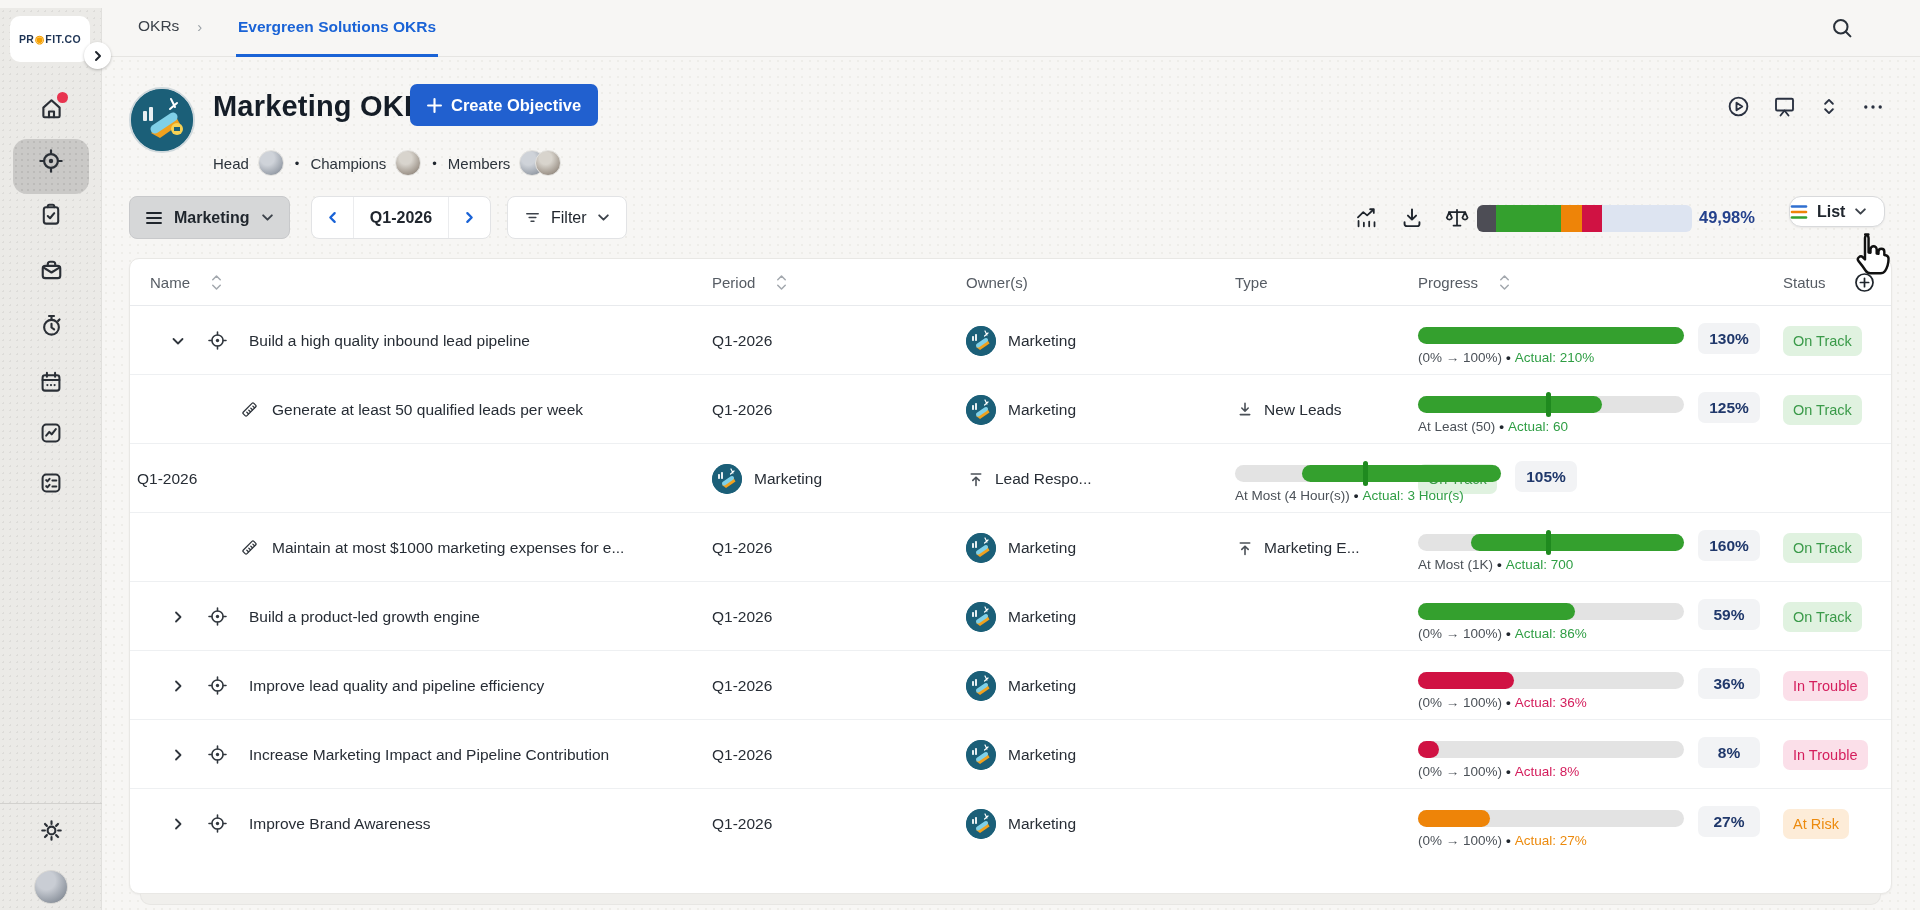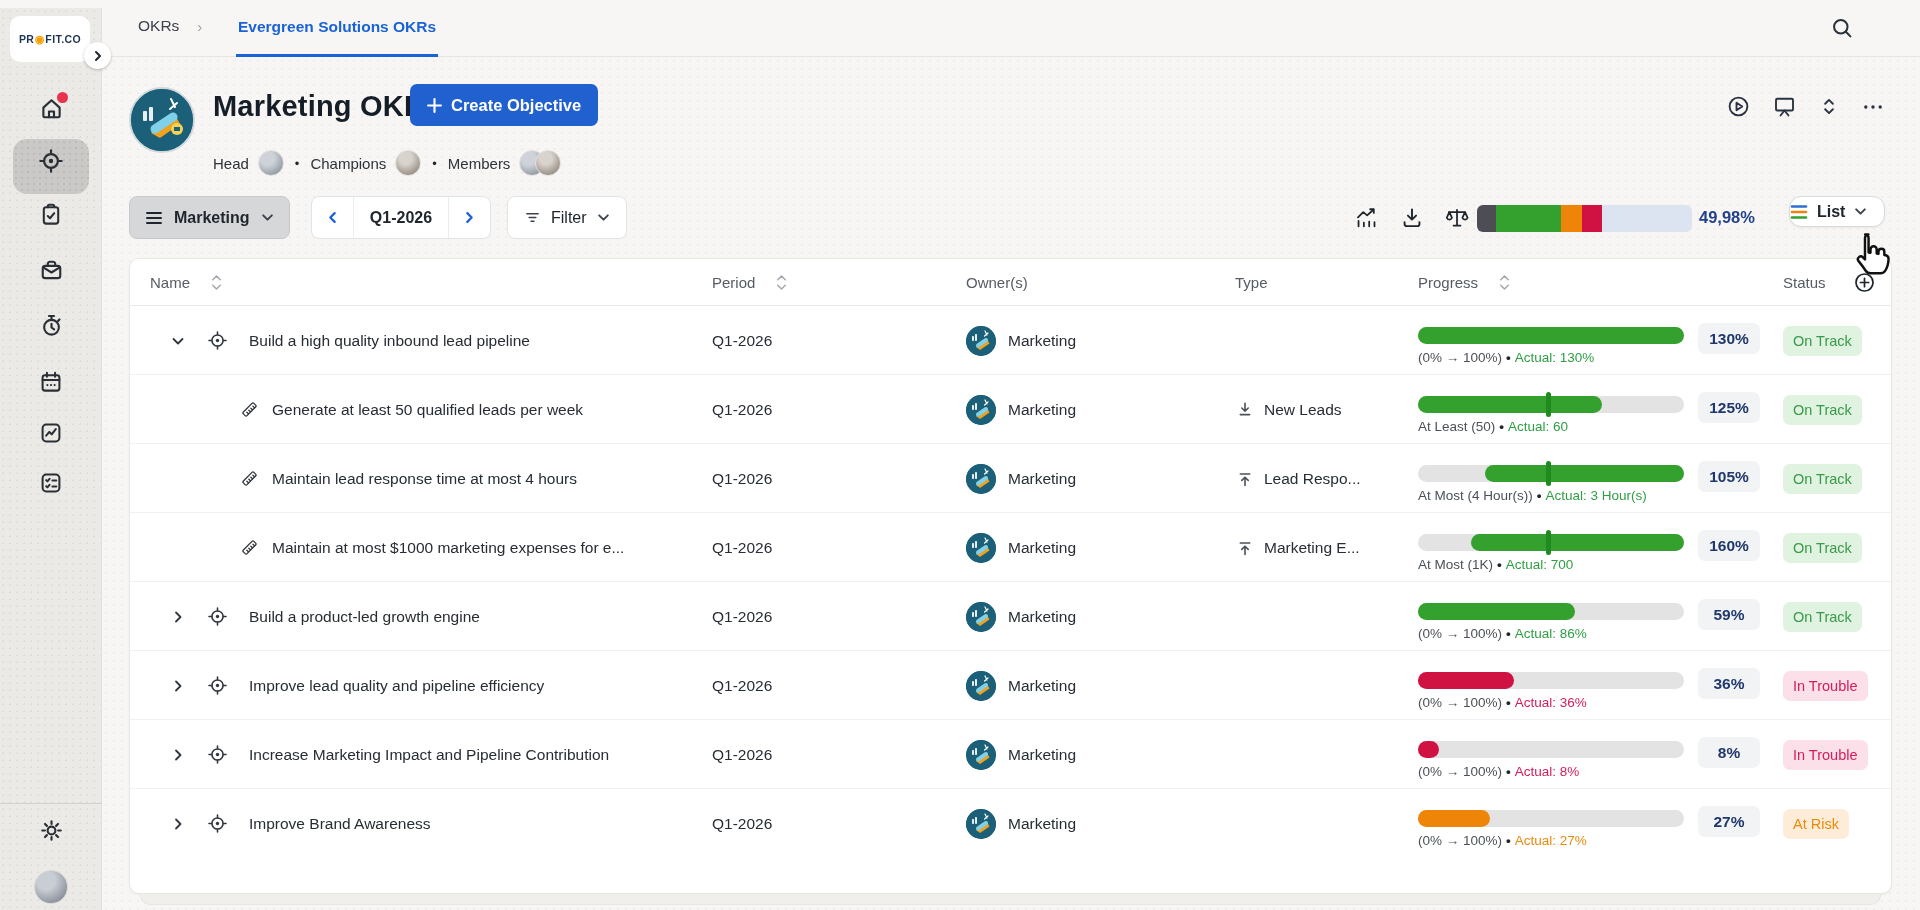--- a/index.html
+++ b/index.html
@@ -478,21 +478,21 @@
      <span>Marketing</span>
             </div>
    <div class="cell cell-type">
      <span></span>
             </div>
    <div class="cell-progress">
      <span class="pbar">
                 <span class="pfill" style="left:0%;width:100%;background:#34a02e"></span>
               </span>
      <span class="pval">130%</span>
-     <span class="psub">(0% → 100%)<span class="sep">•</span><span style="color:#2f9e44">Actual: 130%</span></span>
+     <span class="psub">(0% → 100%)<span class="sep">•</span><span style="color:#2f9e44">Actual: 210%</span></span>
    </div>
    <div class="cell">
      <span class="status-badge st-on-track">On Track</span></div>
  </div>
           <div class="tgrid trow">
    <div class="cell cell-name kr">
        <span class="ic">
                 <svg width="19" height="19" viewBox="0 0 20 20">
                   <g transform="rotate(45 10 10)" fill="none" stroke="#30363d" stroke-width="1.4" stroke-linecap="round">
                     <rect x="7.3" y="2.2" width="5.4" height="15.6" rx="1.4"></rect>
@@ -532,31 +532,20 @@
                 <span class="pfill" style="left:0%;width:69%;background:#34a02e"></span>
                 <span class="pmark" style="left:calc(49% - 2px);background:#1f8a1f"></span>
               </span>
      <span class="pval">125%</span>
      <span class="psub">At Least (50)<span class="sep">•</span><span style="color:#2f9e44">Actual: 60</span></span>
    </div>
    <div class="cell">
      <span class="status-badge st-on-track">On Track</span></div>
  </div>
           <div class="tgrid trow">
-   <div class="cell cell-name kr">
-       <span class="ic">
-                <svg width="19" height="19" viewBox="0 0 20 20">
-                  <g transform="rotate(45 10 10)" fill="none" stroke="#30363d" stroke-width="1.4" stroke-linecap="round">
-                    <rect x="7.3" y="2.2" width="5.4" height="15.6" rx="1.4"></rect>
-                    <path d="M10 5h2.4M10 8h2.4M10 11h2.4M10 14h2.4"></path>
-                  </g>
-                </svg>
-              </span>
-       <span>Maintain lead response time at most 4 hours</span>
-            </div>
    <div class="cell">Q1-2026</div>
    <div class="cell cell-owner">
      <span class="owner-avatar">
                 <svg width="30" height="30" viewBox="0 0 30 30">
                   <circle cx="15" cy="15" r="15" fill="#1b5f78"></circle>
                   <rect x="6" y="10" width="2" height="5" rx=".8" fill="#fff" opacity=".9"></rect>
                   <rect x="9" y="8" width="2" height="7" rx=".8" fill="#fff" opacity=".9"></rect>
                   <path d="M10 21 21 13l2.5 4.5L14 24z" fill="#f0a11e"></path>
                   <path d="M12 19.5 20 14" stroke="#7fd0e8" stroke-width="4" stroke-linecap="round"></path>
                   <path d="M19 5l2 4M22 7l-3.4 3" stroke="#fff" stroke-width="1.2" stroke-linecap="round"></path>

